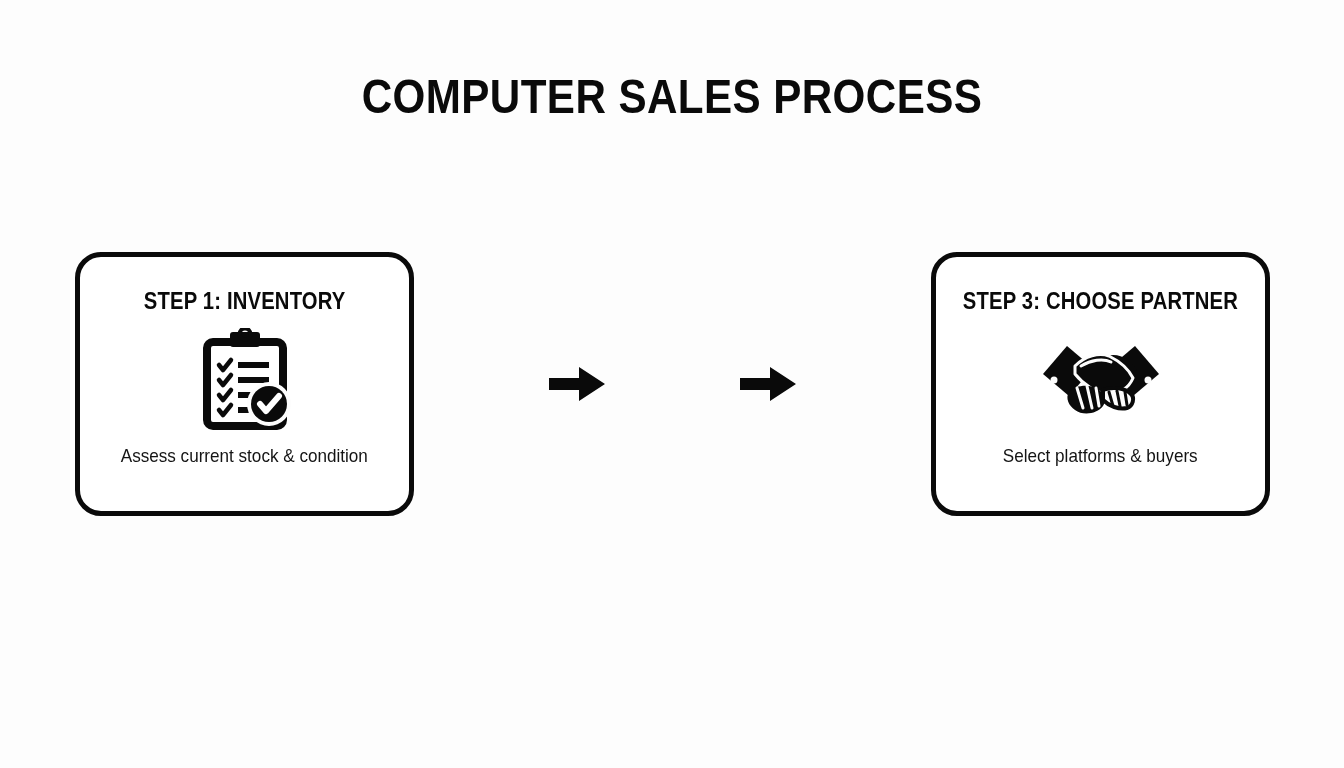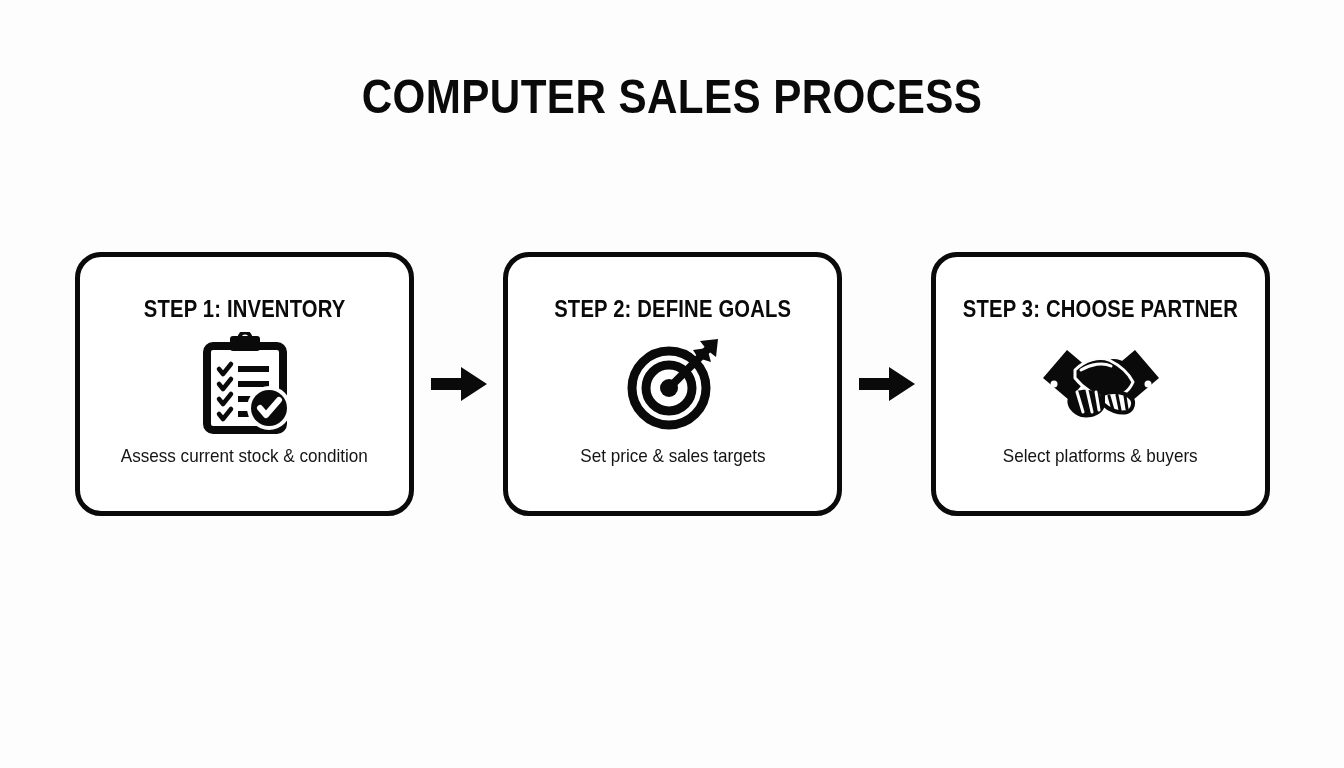--- a/index.html
+++ b/index.html
@@ -50,21 +50,21 @@
     box-sizing: border-box;
     width: 339px;
     height: 264px;
     border: 5px solid #0a0a0a;
     border-radius: 26px;
     background: #ffffff;
     display: flex;
     flex-direction: column;
     align-items: center;
     justify-content: flex-start;
-    padding: 40px 10px 20px 10px;
+    padding: 32px 10px 20px 10px;
     position: relative;
     flex: 0 0 auto;
   }
 
   .step-title {
     font-family: "Liberation Sans", sans-serif;
     font-weight: bold;
     font-size: 23px;
     color: #0a0a0a;
     letter-spacing: 0.2px;
@@ -145,40 +145,20 @@
   </div>
 
   <div class="arrow-connector">
     <span>
       <svg width="56" height="34" viewBox="0 0 56 34" aria-hidden="true">
         <path d="M0 11 h30 v-11 l26 17 l-26 17 v-11 h-30 z" fill="#0a0a0a"></path>
       </svg>
     </span>
   </div>
 
-  <div class="step-card">
-    <div class="step-title">STEP 2: DEFINE GOALS</div>
-
-    <div class="step-icon">
-      <svg width="100" height="96" viewBox="0 0 100 96" aria-hidden="true">
-        <circle cx="46" cy="52" r="37" fill="none" stroke="#0a0a0a" stroke-width="9"></circle>
-        <circle cx="46" cy="52" r="23" fill="none" stroke="#0a0a0a" stroke-width="9"></circle>
-        <circle cx="46" cy="52" r="9" fill="#0a0a0a"></circle>
-
-        <path d="M46 52 L86 12" stroke="#0a0a0a" stroke-width="8" stroke-linecap="round"></path>
-
-        <path d="M77 5 L95 3 L93 21 L84 14 z" fill="#0a0a0a"></path>
-        <path d="M70 14 L84 12 L88 26 L75 22 z" fill="#0a0a0a"></path>
-
-        <path d="M46 52 L62 36" stroke="#fdfdfd" stroke-width="3" stroke-linecap="round" opacity="0"></path>
-      </svg>
-    </div>
-
-    <div class="step-desc">Set price &amp; sales targets</div>
-  </div>
 
   <div class="arrow-connector">
     <span>
       <svg width="56" height="34" viewBox="0 0 56 34" aria-hidden="true">
         <path d="M0 11 h30 v-11 l26 17 l-26 17 v-11 h-30 z" fill="#0a0a0a"></path>
       </svg>
     </span>
   </div>
 
   <div class="step-card">

